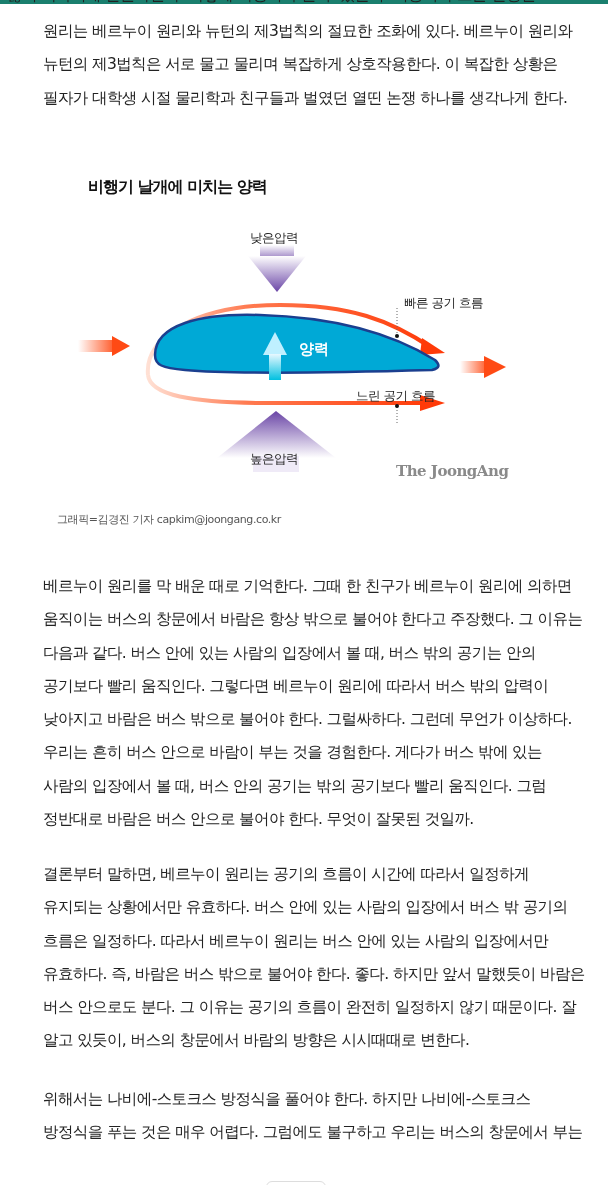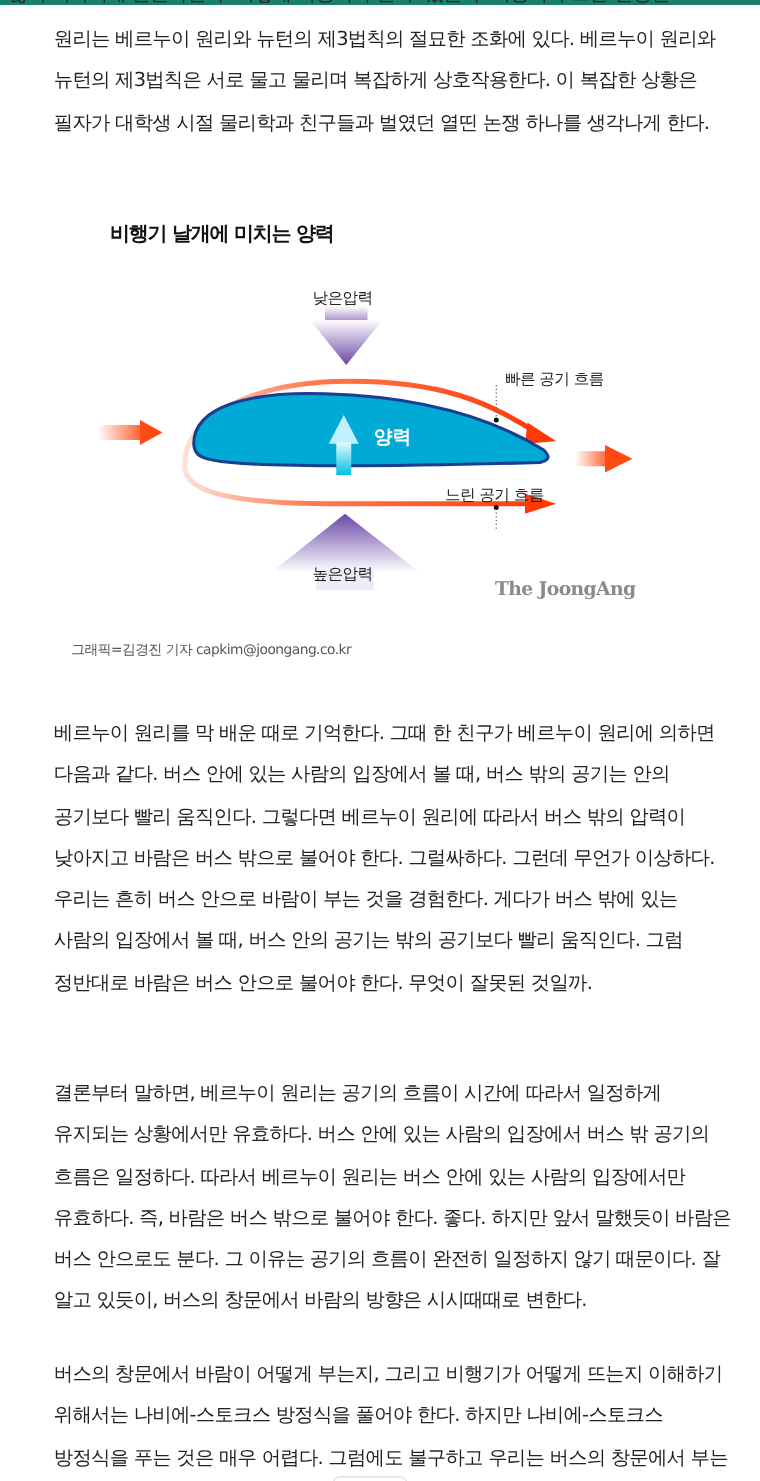--- a/index.html
+++ b/index.html
@@ -100,36 +100,36 @@
   <div class="fig-lift">양력</div>
   <div class="fig-label" style="left:296px;top:228px;">느린 공기 흐름</div>
   <div class="fig-label" style="left:190px;top:291px;">높은압력</div>
   <div class="brand">The JoongAng</div>
 </div>
 
 <div class="caption">그래픽=김경진 기자 capkim@joongang.co.kr</div>
 
 <div class="para" style="top:570px;">
   <span class="line">베르누이 원리를 막 배운 때로 기억한다. 그때 한 친구가 베르누이 원리에 의하면</span>
+  <span class="line">움직이는 버스의 창문에서 바람은 항상 밖으로 불어야 한다고 주장했다. 그 이유는</span>
   <span class="line">다음과 같다. 버스 안에 있는 사람의 입장에서 볼 때, 버스 밖의 공기는 안의</span>
   <span class="line">공기보다 빨리 움직인다. 그렇다면 베르누이 원리에 따라서 버스 밖의 압력이</span>
   <span class="line">낮아지고 바람은 버스 밖으로 불어야 한다. 그럴싸하다. 그런데 무언가 이상하다.</span>
   <span class="line">우리는 흔히 버스 안으로 바람이 부는 것을 경험한다. 게다가 버스 밖에 있는</span>
   <span class="line">사람의 입장에서 볼 때, 버스 안의 공기는 밖의 공기보다 빨리 움직인다. 그럼</span>
   <span class="line">정반대로 바람은 버스 안으로 불어야 한다. 무엇이 잘못된 것일까.</span>
 </div>
 
 <div class="para" style="top:858px;">
   <span class="line">결론부터 말하면, 베르누이 원리는 공기의 흐름이 시간에 따라서 일정하게</span>
   <span class="line">유지되는 상황에서만 유효하다. 버스 안에 있는 사람의 입장에서 버스 밖 공기의</span>
   <span class="line">흐름은 일정하다. 따라서 베르누이 원리는 버스 안에 있는 사람의 입장에서만</span>
   <span class="line">유효하다. 즉, 바람은 버스 밖으로 불어야 한다. 좋다. 하지만 앞서 말했듯이 바람은</span>
   <span class="line">버스 안으로도 분다. 그 이유는 공기의 흐름이 완전히 일정하지 않기 때문이다. 잘</span>
   <span class="line">알고 있듯이, 버스의 창문에서 바람의 방향은 시시때때로 변한다.</span>
 </div>
 
 <div class="para" style="top:1083px;">
-  <span class="line">버스의 창문에서 바람이 어떻게 부는지, 그리고 비행기가 어떻게 뜨는지 이해하기</span>
   <span class="line">위해서는 나비에-스토크스 방정식을 풀어야 한다. 하지만 나비에-스토크스</span>
   <span class="line">방정식을 푸는 것은 매우 어렵다. 그럼에도 불구하고 우리는 버스의 창문에서 부는</span>
 </div>
 
 <div class="bottom-pill"></div>
 
 </body></html>

